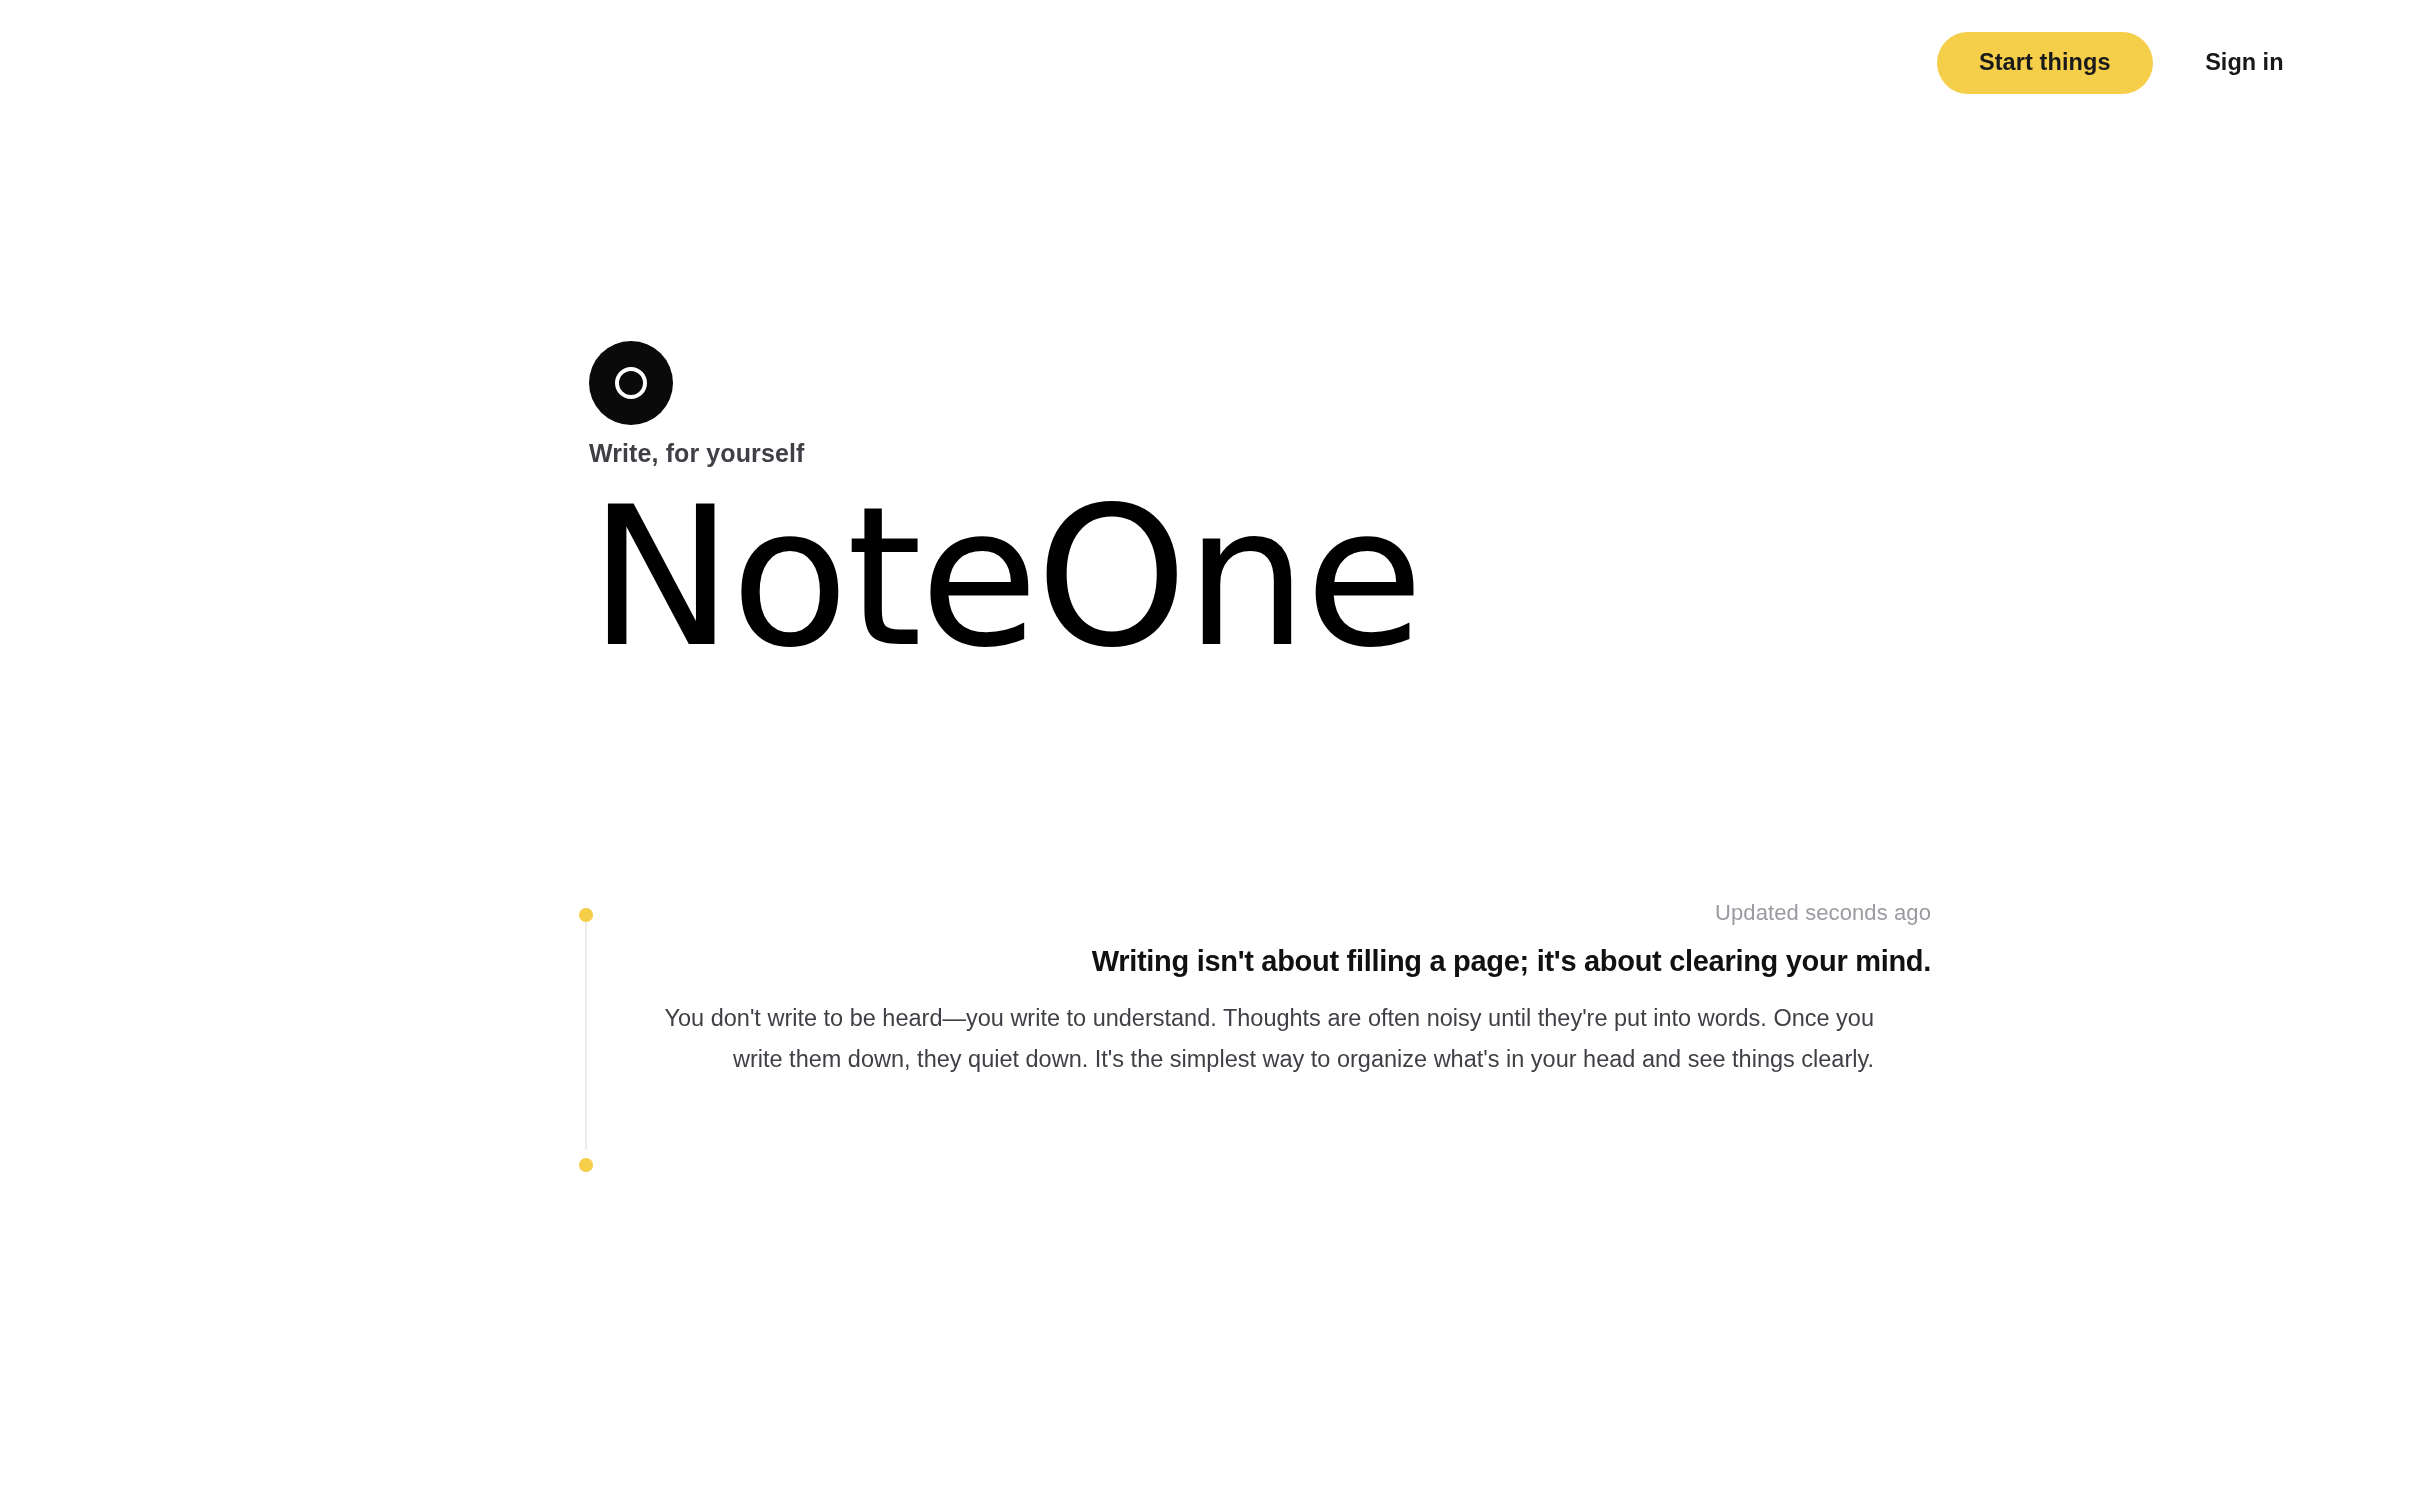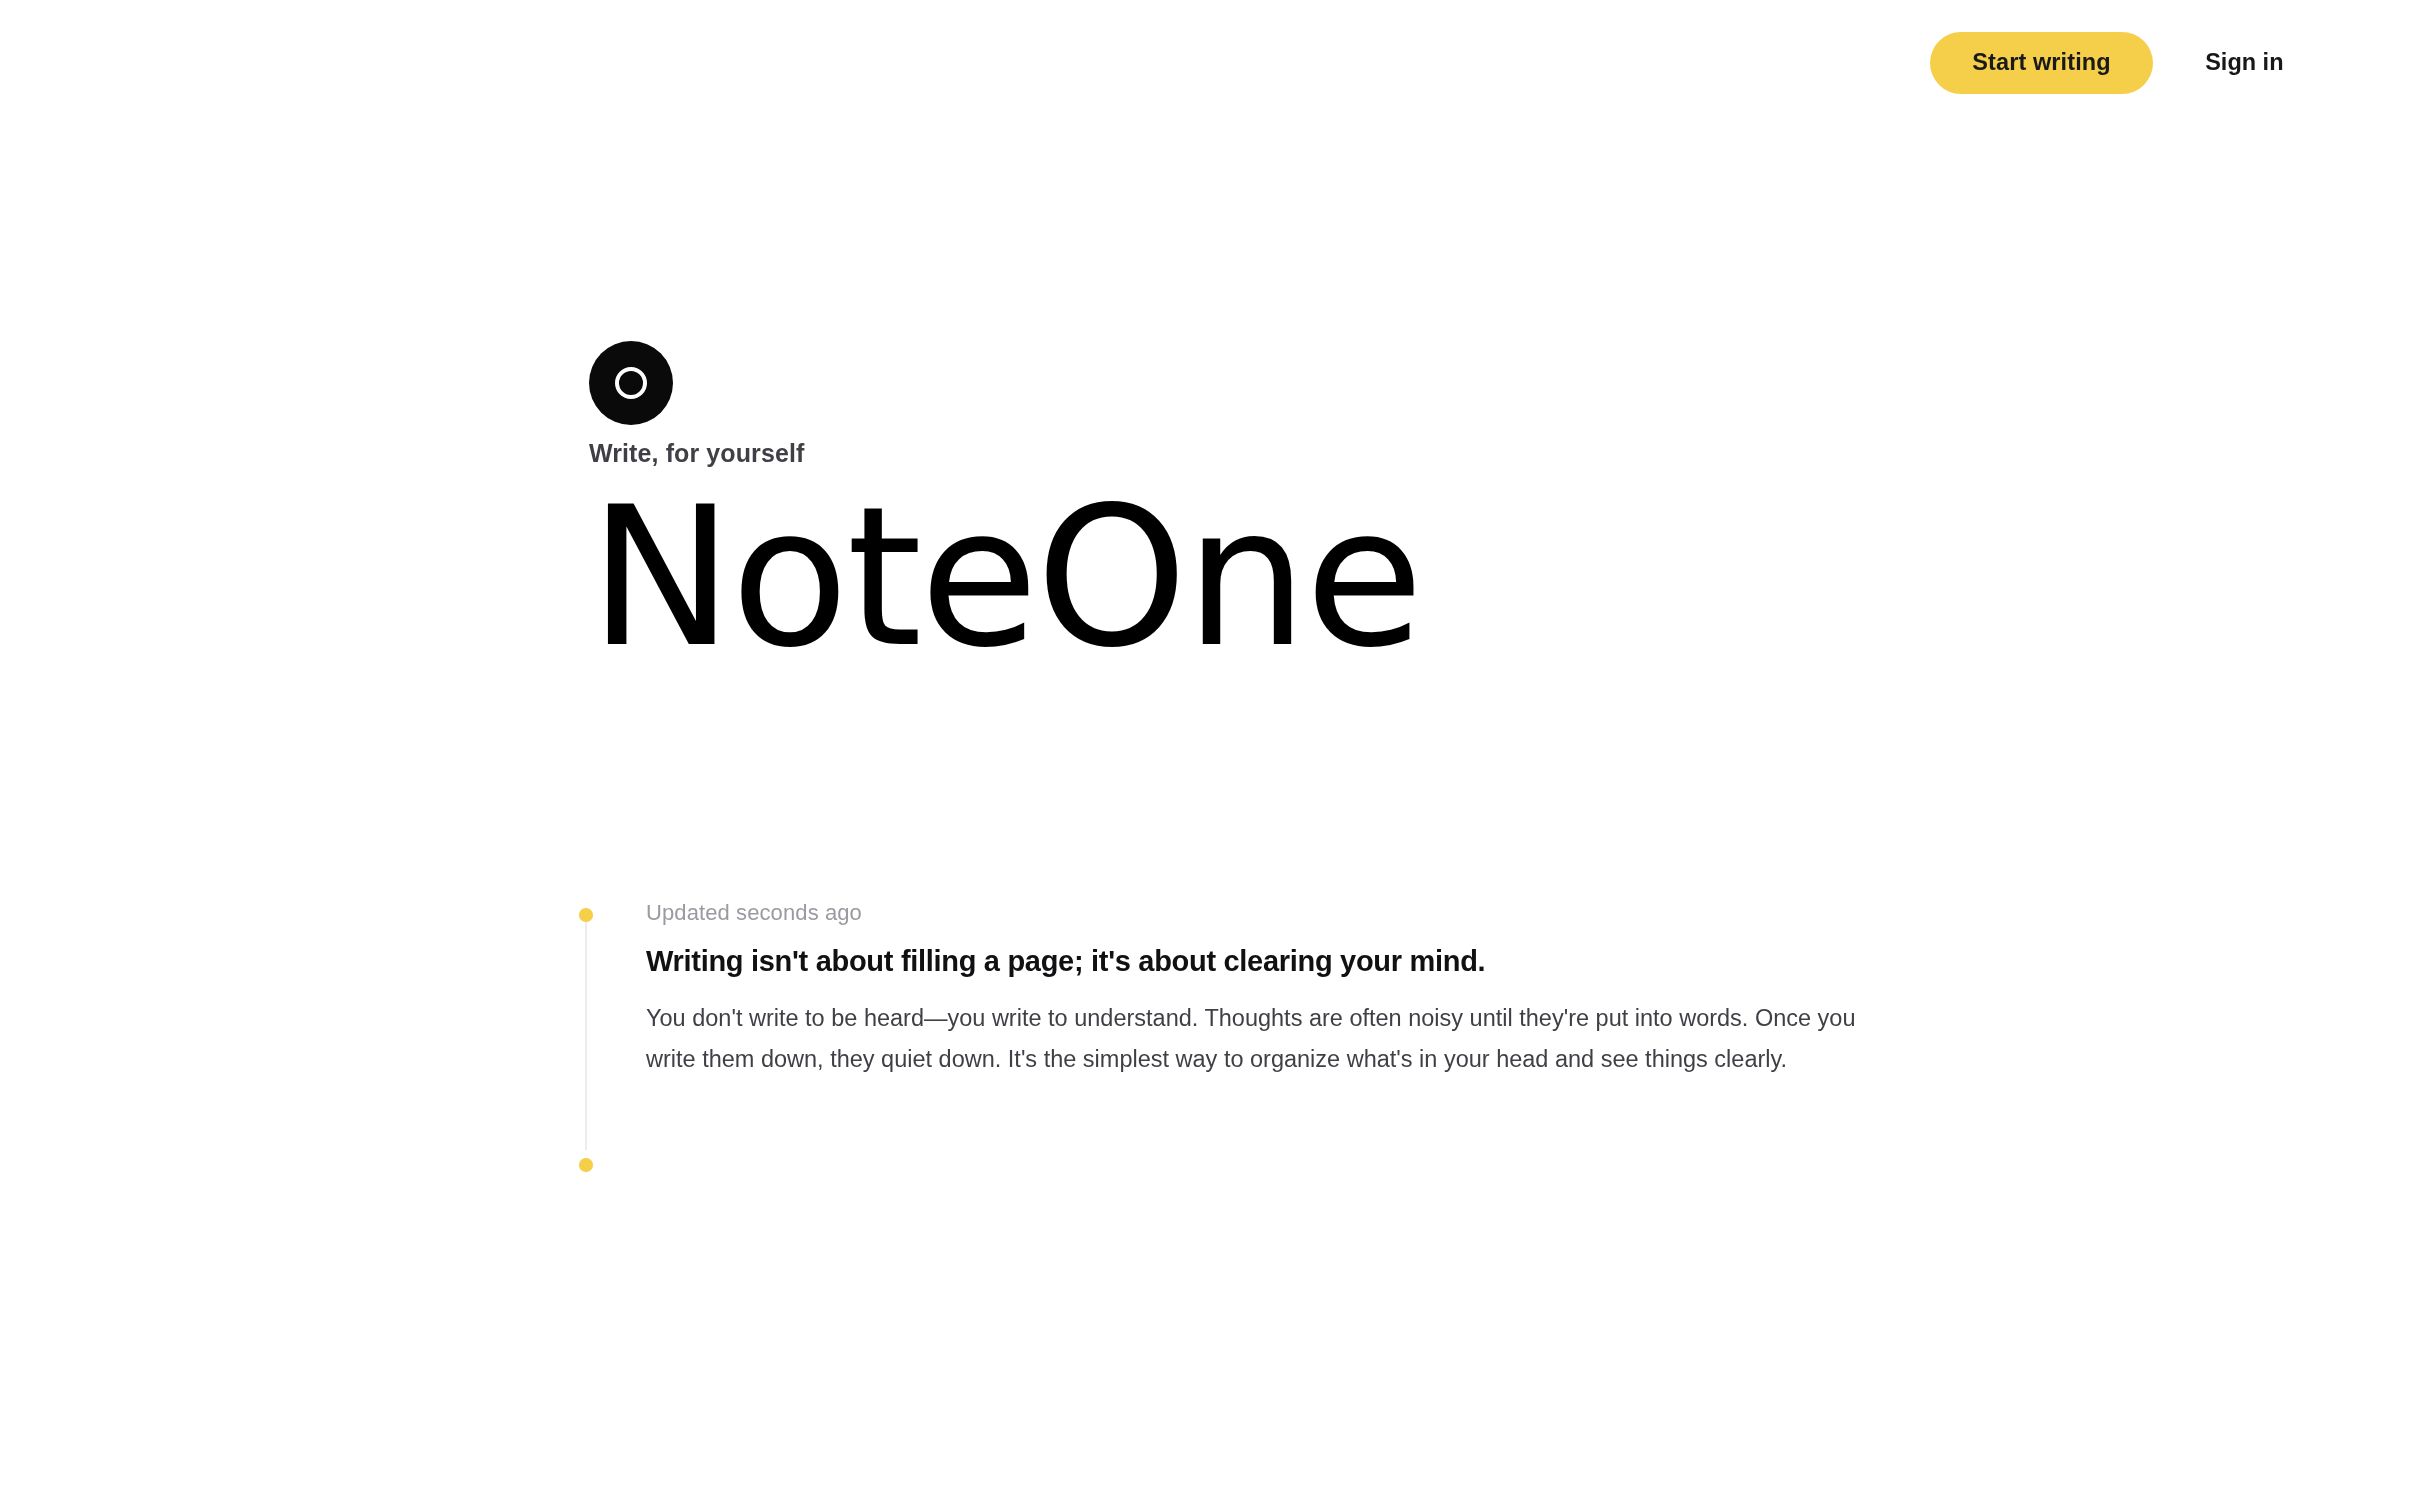--- a/index.html
+++ b/index.html
@@ -98,20 +98,21 @@
   .timeline {
     position: absolute;
     top: 900px;
     left: 585px;
     width: 1346px;
   }
   .entry {
     position: relative;
     padding-left: 61px;
     padding-bottom: 71px;
+    text-align: right;
   }
   .entry .rail {
     position: absolute;
     left: 0;
     top: 8.4px;
     bottom: 0;
     width: 1.7px;
     background: #ececec;
   }
   .entry .dot {
@@ -143,21 +144,21 @@
     font-size: 23.5px;
     line-height: 1.72;
     color: #3f3f46;
     max-width: 1228px;
   }
 </style>
 </head>
 <body>
 
 <div class="topbar">
-  <button class="btn-start">Start writing</button>
+  <button class="btn-start">Start things</button>
   <button class="btn-signin">Sign in</button>
 </div>
 
 <div class="hero">
   <div class="logo-mark">
     <div class="ring"></div>
   </div>
   <div class="tagline">Write, for yourself</div>
   <div class="wordmark">NoteOne</div>
 </div>

